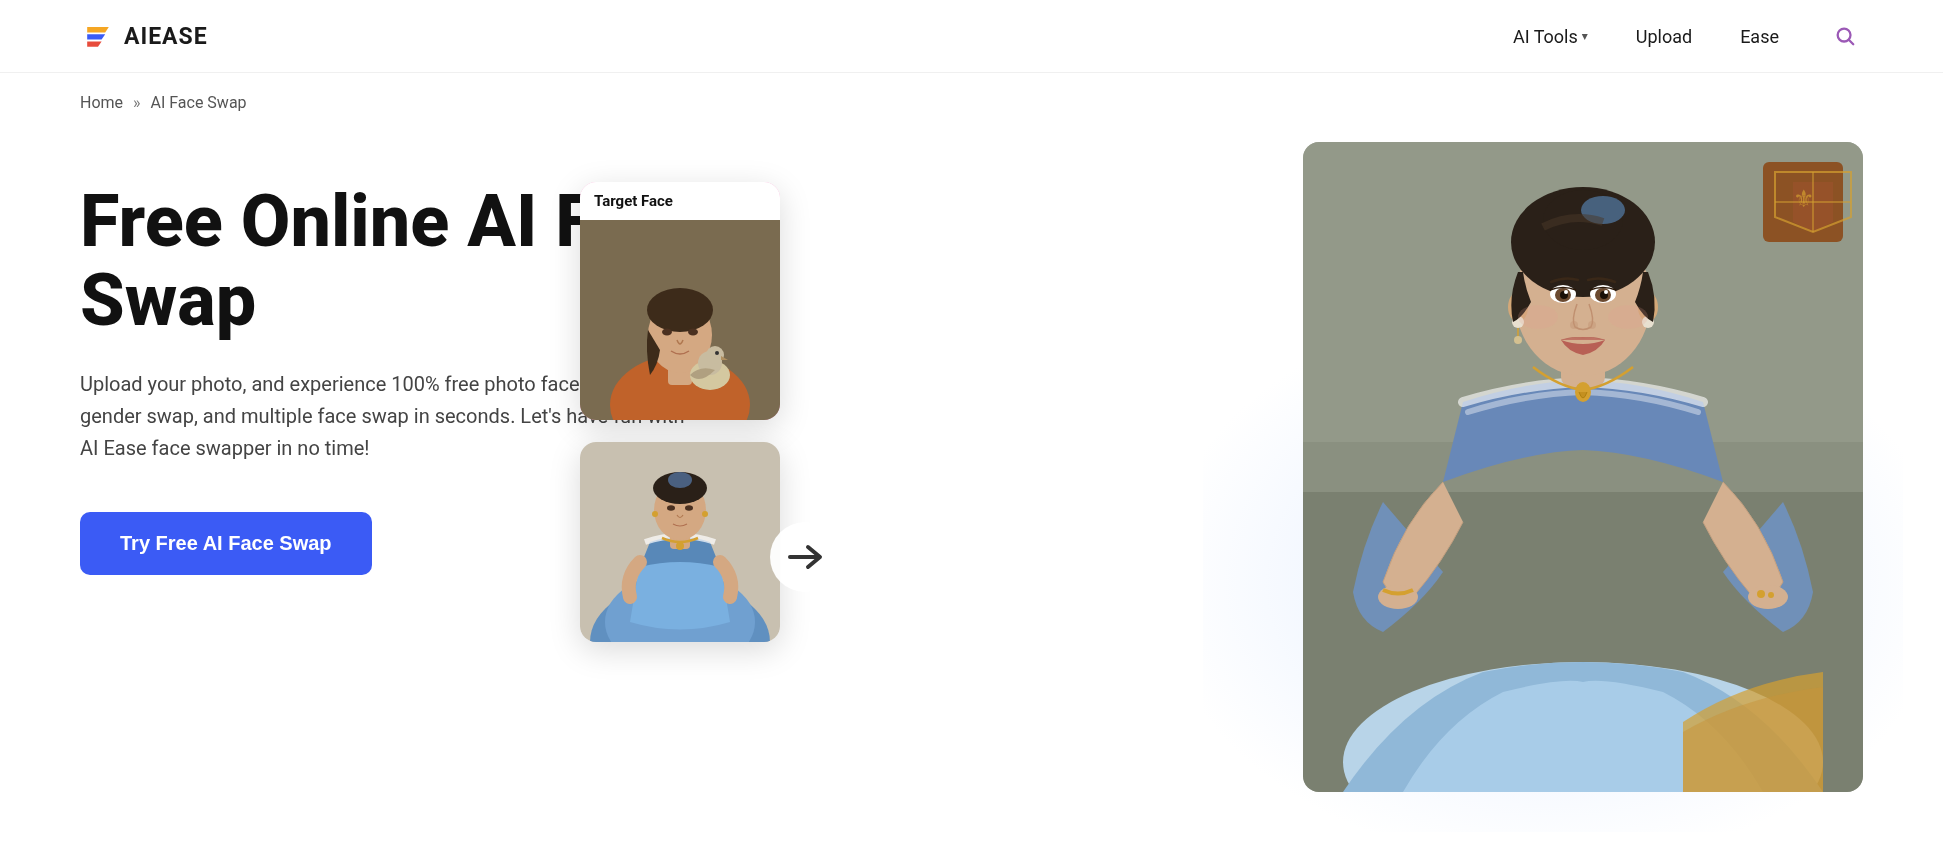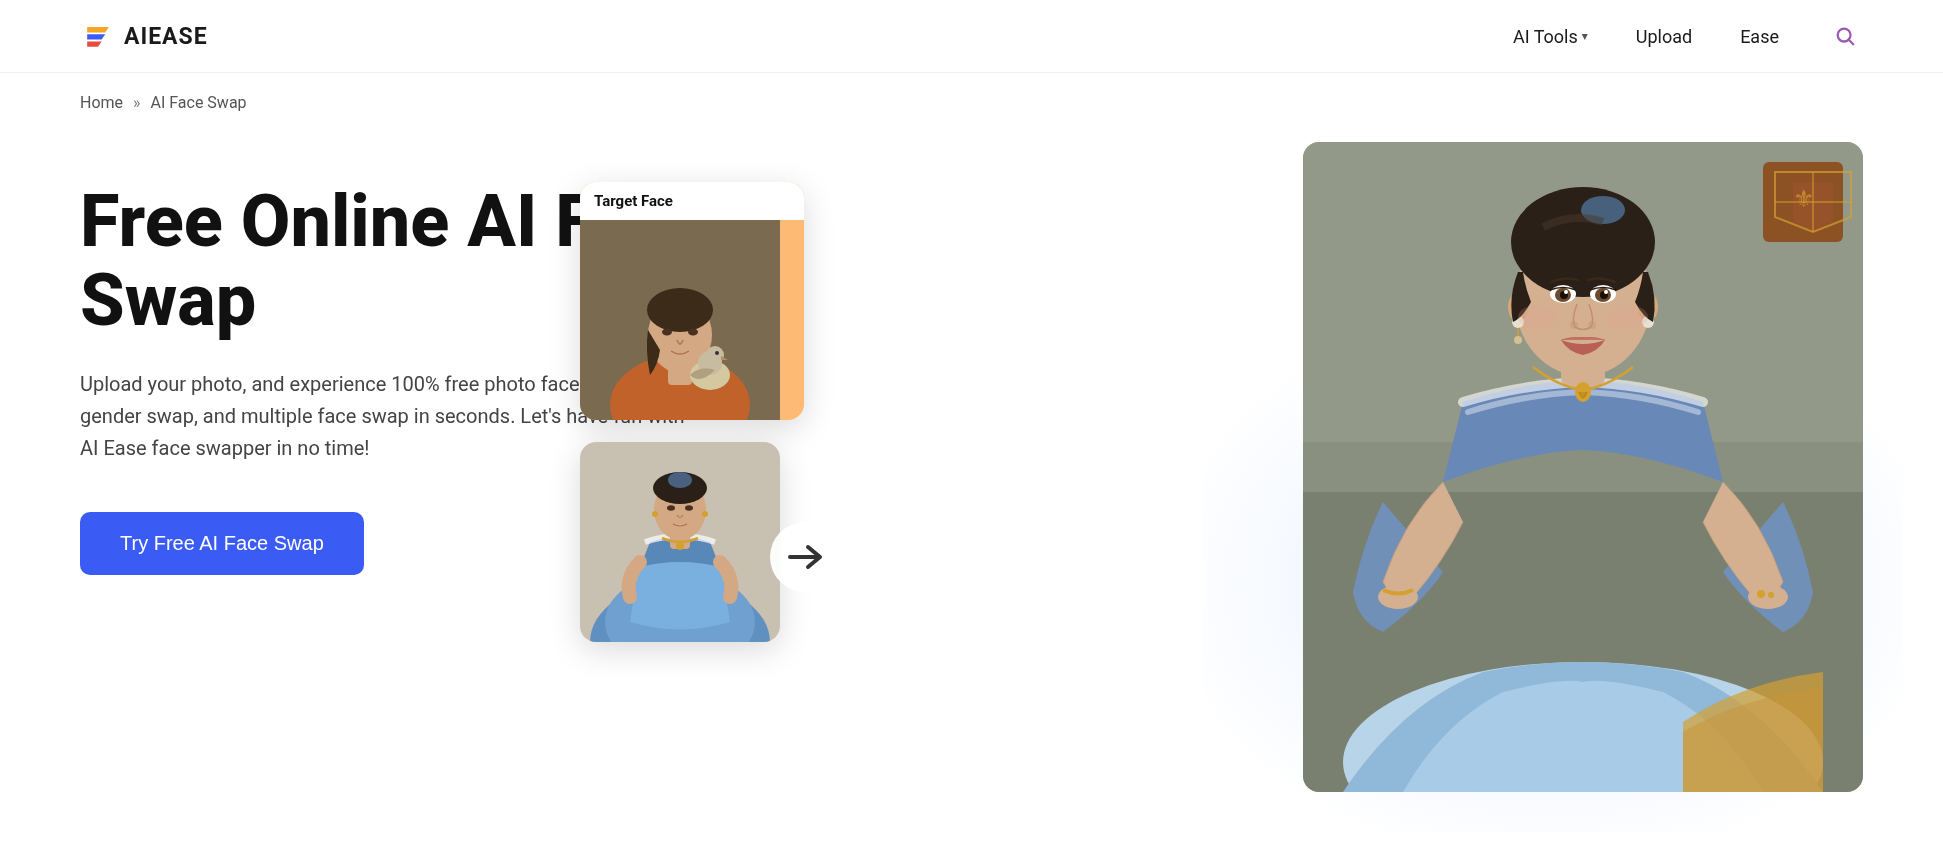--- a/index.html
+++ b/index.html
@@ -129,21 +129,21 @@
       margin-bottom: 48px;
     }
 
     .cta-button {
       background: #3b5bf5;
       color: #ffffff;
       border: none;
       border-radius: 10px;
       padding: 20px 40px;
       font-size: 20px;
-      font-weight: 400;
+      font-weight: 700;
       cursor: pointer;
       display: inline-block;
     }
 
     
     .hero-right {
       flex: 1;
       position: relative;
       display: flex;
       justify-content: flex-end;
@@ -161,22 +161,22 @@
       background: radial-gradient(ellipse at center, rgba(160, 180, 255, 0.4) 0%, rgba(200, 220, 255, 0.2) 50%, transparent 80%);
       pointer-events: none;
       z-index: 0;
     }
 
     
     .target-face-card {
       position: absolute;
       top: 40px;
       left: -200px;
-      width: 224px;
-      background: #fdba74;
+      width: 200px;
+      background: #f9a8d4;
       border-radius: 16px;
       overflow: hidden;
       box-shadow: 0 8px 32px rgba(0,0,0,0.15);
       z-index: 3;
     }
 
     .face-card-label {
       padding: 10px 14px;
       font-size: 15px;
       font-weight: 700;

